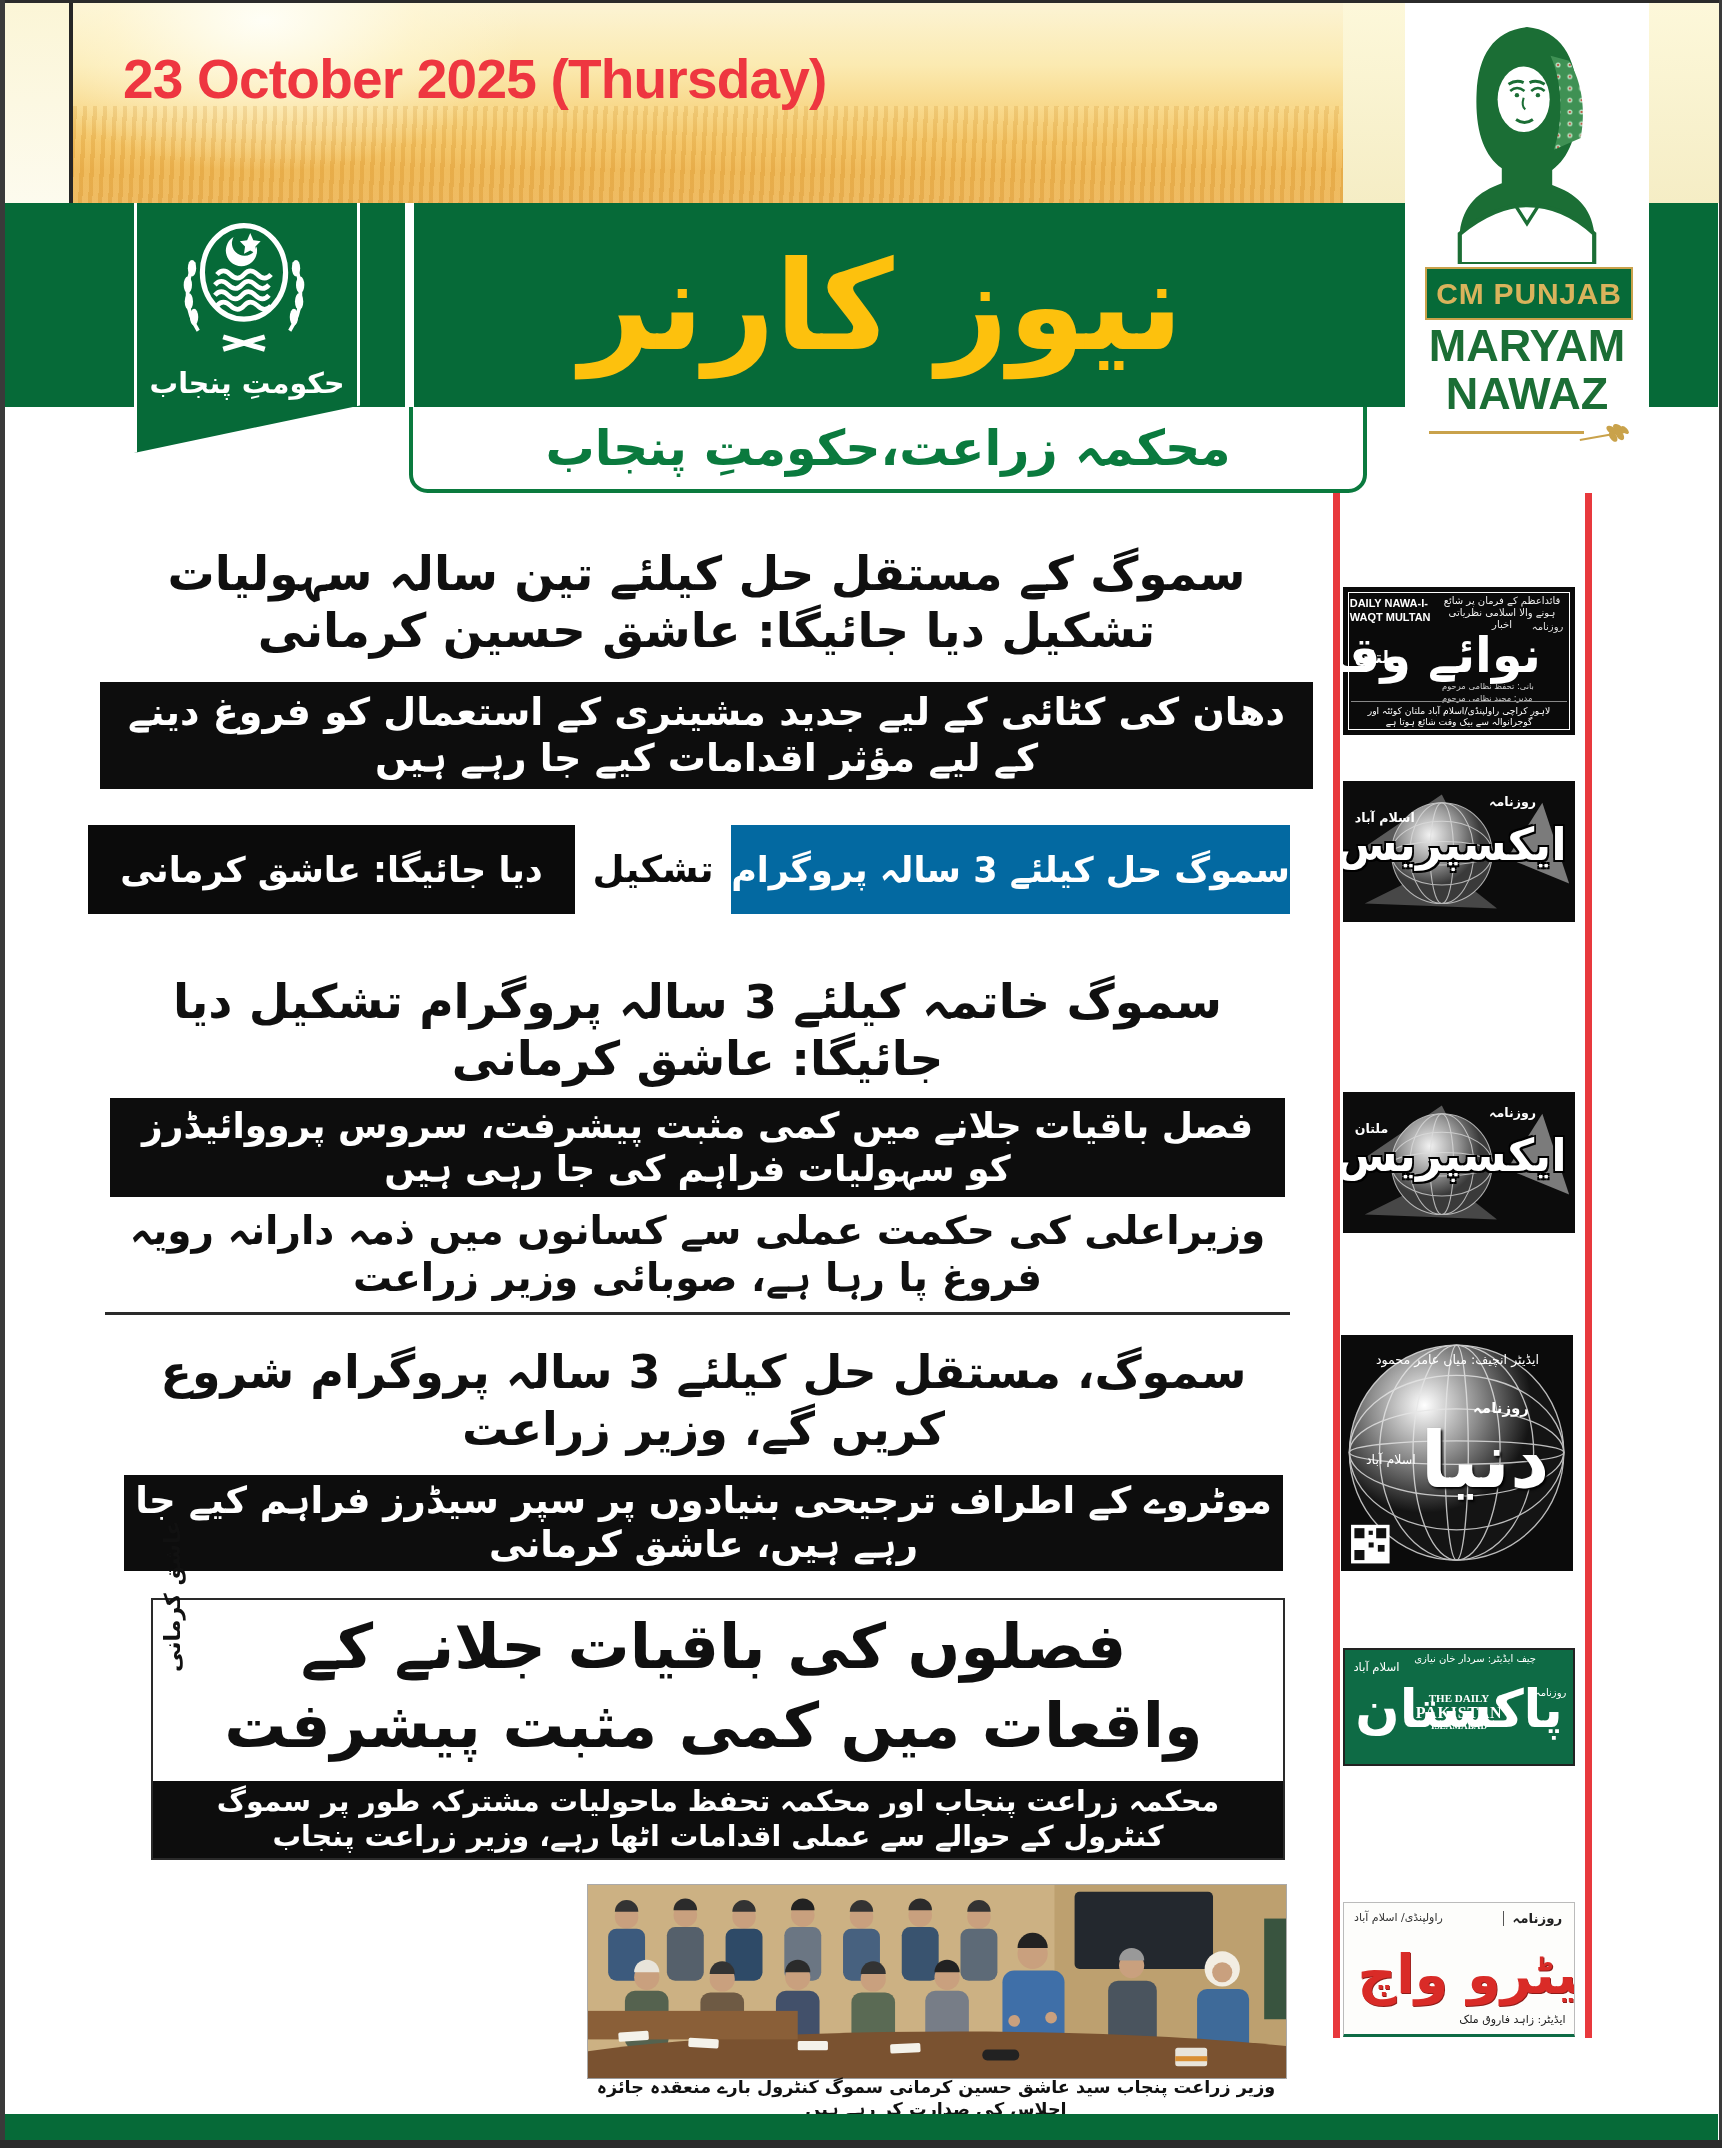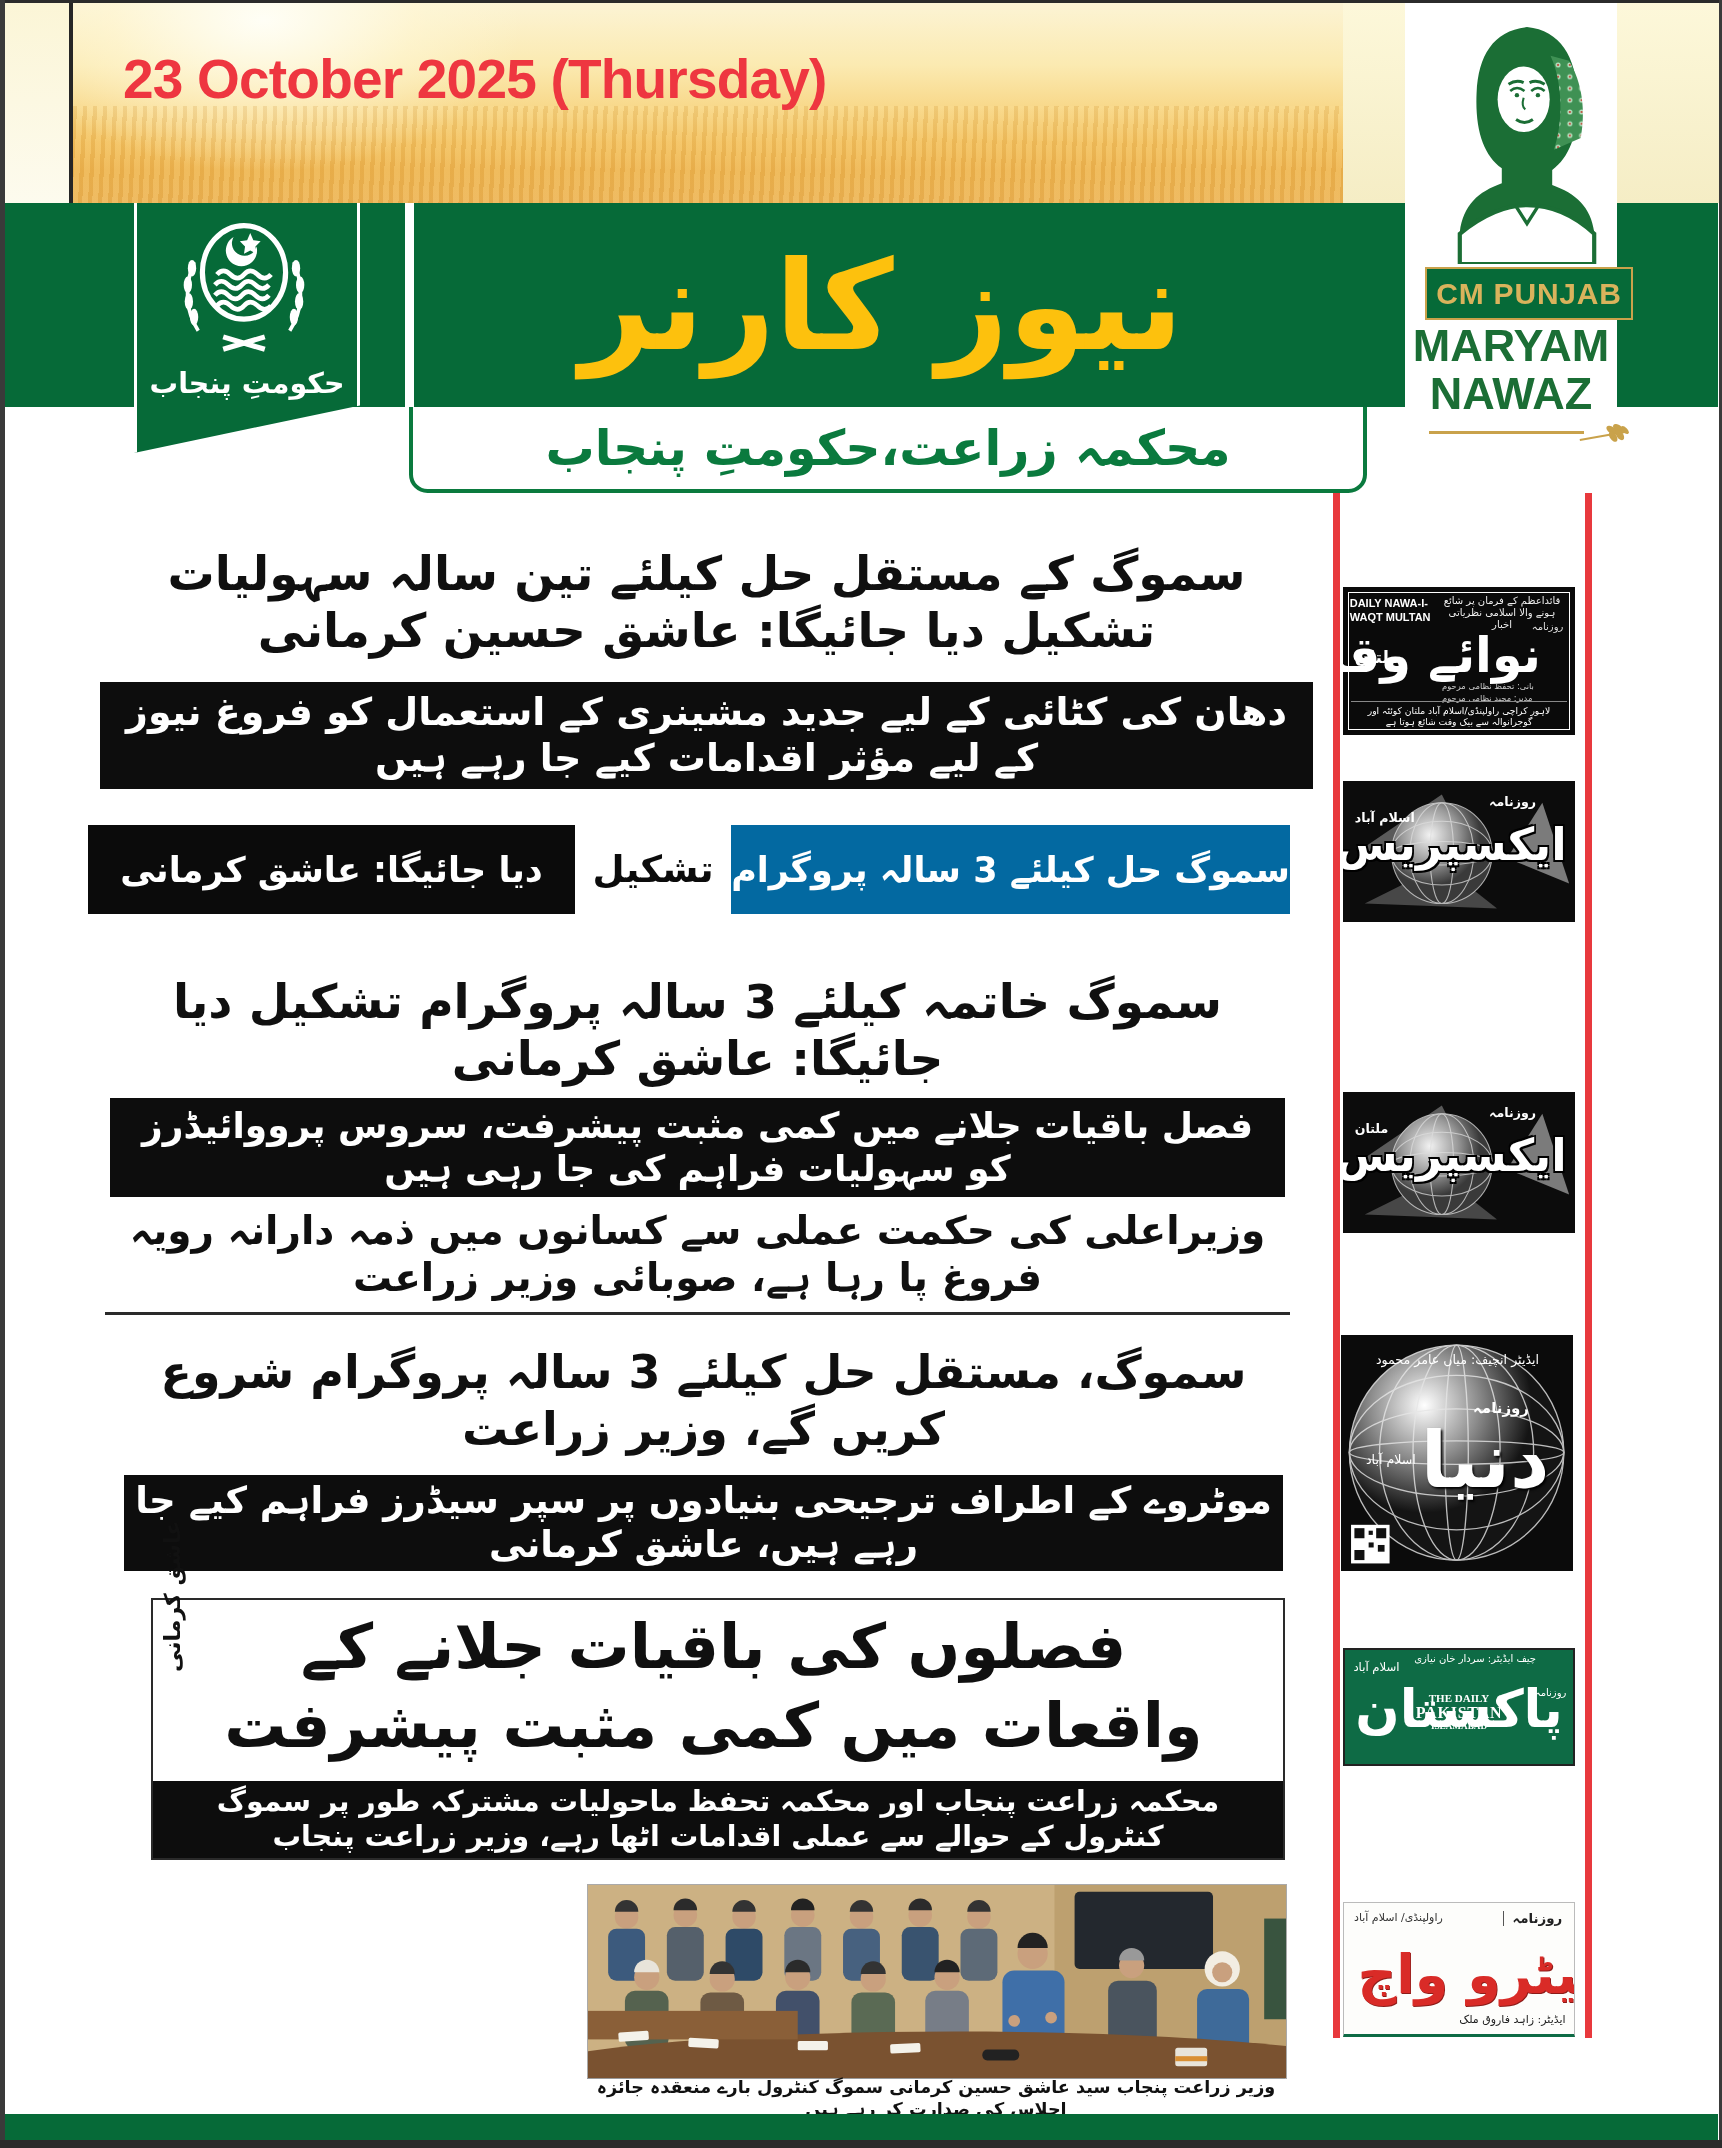--- a/index.html
+++ b/index.html
@@ -32,21 +32,21 @@
   .ribbon{left:134px;top:203px;width:220px;height:250px;background:#066a38;z-index:6;
       border-left:3.4px solid #fff;border-right:3.4px solid #fff;
       clip-path:polygon(0 0,100% 0,100% 81%,0 100%);}
   .ribbon-caption{position:absolute;left:0;top:164px;width:100%;text-align:center;
       color:#fff;font-weight:bold;font-size:28.5px;}
   
   .subbox{left:409px;top:379px;width:950px;height:106px;background:#fff;border:4.2px solid #0a7a3e;
       border-radius:18.5px;z-index:1;display:flex;align-items:flex-end;justify-content:center;}
   .subbox-text{margin-bottom:11.7px;font-size:49px;font-weight:bold;color:#0a7a3e;white-space:nowrap;}
   
-  .cm-panel{left:1405px;top:0;width:212px;height:457px;background:#fff;z-index:7;}
+  .cm-panel{left:1405px;top:0;width:244px;height:457px;background:#fff;z-index:7;}
   .cm-badge{position:absolute;left:20px;top:267px;width:204px;height:49px;background:#066a38;
       border:2.5px solid #c9a24b;display:flex;align-items:center;justify-content:center;}
   .cm-badge span{color:#d9b35c;font-family:"Liberation Sans","DejaVu Sans",sans-serif;
       font-weight:bold;font-size:30px;letter-spacing:0.8px;}
   .cm-name{position:absolute;left:0;top:322px;width:100%;text-align:center;color:#1b6e35;
       font-family:"Liberation Sans","DejaVu Sans",sans-serif;font-weight:bold;
       font-size:45px;line-height:48px;letter-spacing:0px;}
   .cm-underline{position:absolute;left:23.5px;top:431px;width:155px;height:3.4px;background:#c9a24b;}
   
   .redline{top:493px;width:6.7px;height:1545px;background:#e8393d;z-index:8;}
@@ -149,21 +149,21 @@
       <ellipse cx="50" cy="18" rx="4" ry="7" fill="#c9a24b" transform="rotate(-35 50 18)"></ellipse>
       <ellipse cx="56" cy="12" rx="3" ry="6" fill="#c9a24b" transform="rotate(-45 56 12)"></ellipse>
     </svg>
   </div>
 
   <div class="abs redline" style="left:1333px;"></div>
   <div class="abs redline" style="left:1585px;"></div>
 
   <div class="abs clip" style="left:92px;top:533px;width:1229px;height:256px;background:#fff;">
     <div class="clip-headline rtl" style="padding:11.7px 23.5px 5px;font-size:47px;">سموگ کے مستقل حل کیلئے تین سالہ سہولیات تشکیل دیا جائیگا: عاشق حسین کرمانی</div>
-    <div class="clip-bar rtl" style="position:absolute;left:8.4px;right:8.4px;bottom:0;height:107px;font-size:38px;padding:0 18.5px;">دھان کی کٹائی کے لیے جدید مشینری کے استعمال کو فروغ نیوز کے لیے مؤثر اقدامات کیے جا رہے ہیں</div>
+    <div class="clip-bar rtl" style="position:absolute;left:8.4px;right:8.4px;bottom:0;height:107px;font-size:38px;padding:0 18.5px;">دھان کی کٹائی کے لیے جدید مشینری کے استعمال کو فروغ دینے کے لیے مؤثر اقدامات کیے جا رہے ہیں</div>
   </div>
 
   <div class="abs clip rtl" style="left:88px;top:825px;width:1202px;height:89px;display:flex;align-items:stretch;">
     <div style="flex:0 0 44%;background:#0369a1;color:#fff;display:flex;align-items:center;justify-content:center;font-weight:bold;font-size:35px;white-space:nowrap;">سموگ حل کیلئے 3 سالہ پروگرام</div>
     <div style="flex:0 0 13%;background:#ffffff;color:#0b0b0b;display:flex;align-items:center;justify-content:center;font-weight:bold;font-size:37px;">تشکیل</div>
     <div style="flex:1;background:#0b0b0b;color:#fff;display:flex;align-items:center;justify-content:center;font-weight:bold;font-size:35px;white-space:nowrap;">دیا جائیگا: عاشق کرمانی</div>
   </div>
 
   <div class="abs clip" style="left:105px;top:963px;width:1185px;height:364px;background:#fff;">
     <div class="clip-headline rtl" style="padding:10px 20px 3.4px;font-size:47px;">سموگ خاتمہ کیلئے 3 سالہ پروگرام تشکیل دیا جائیگا: عاشق کرمانی</div>

